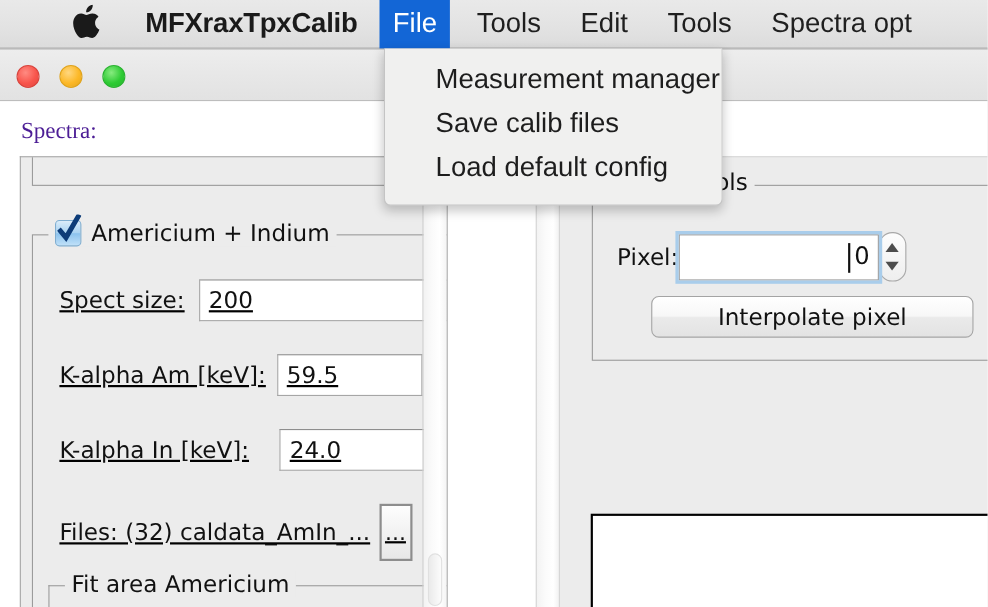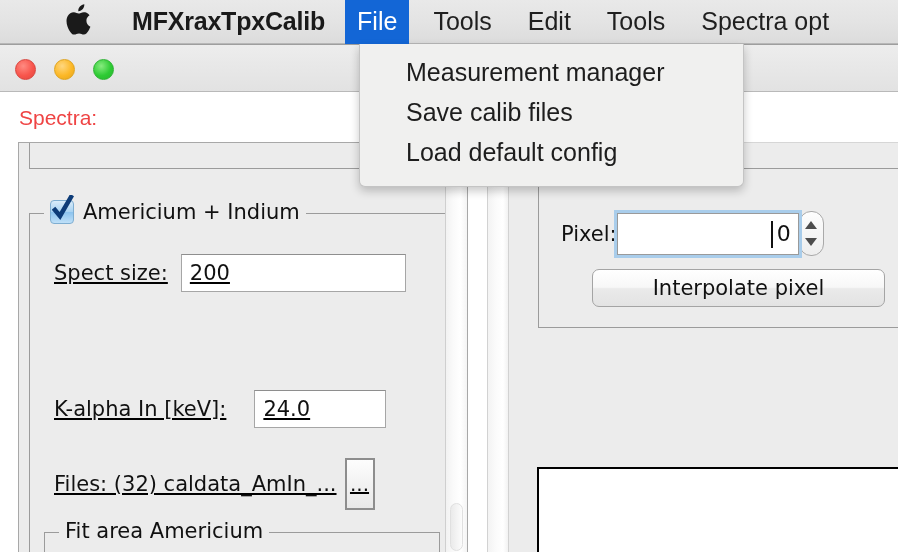--- a/index.html
+++ b/index.html
@@ -61,23 +61,23 @@
   .menu-item.first { margin-left: 20px; }
   .menu-item.active {
     background: #1366d6;
     color: #ffffff;
     text-align: right;
   }
 
   
   .dropdown {
     position: absolute;
-    left: 359px;
+    left: 349px;
     top: 44px;
-    width: 385px;
+    width: 308px;
     background: #f0f0ef;
     border: 1px solid #c4c4c4;
     border-top: none;
     border-radius: 0 0 6px 6px;
     box-shadow: 0 4px 10px rgba(0,0,0,0.22);
     padding: 8px 0 14px 0;
     z-index: 50;
     box-sizing: border-box;
   }
   .dropdown-item {
@@ -127,31 +127,31 @@
     position: relative;
     height: 461px;
     background: #ffffff;
     box-sizing: border-box;
   }
 
   .spectra-label {
     position: absolute;
     left: 19px;
     top: 14px;
-    font-family: Liberation Sans, sans-serif;
+    font-family: Liberation Serif, serif;
     font-size: 21px;
-    color: #ef4444;
+    color: #4c1d95;
   }
 
   
   .left-pane {
     position: absolute;
     left: 18px;
     top: 50px;
-    width: 450px;
+    width: 389px;
     height: 411px;
     background: #ececec;
     border: 1px solid #a8a8a8;
     border-bottom: none;
     box-sizing: border-box;
     overflow: hidden;
     padding-left: 21px;
   }
 
   .group-box {
@@ -434,20 +434,24 @@
               </svg>
             </span>
             <span>Americium + Indium</span>
           </div>
 
           <div class="field-row" style="left:24px; top:40px;">
             <span class="field-label">Spect size:</span>
             <span class="textfield" style="width:225px; height:38px; margin-left:13px;">200</span>
           </div>
 
+          <div class="field-row" style="left:24px; top:108px;">
+            <span class="field-label">K-alpha Am [keV]:</span>
+            <span class="textfield" style="width:132px; height:38px; margin-left:10px;">59.5</span>
+          </div>
 
           <div class="field-row" style="left:24px; top:176px;">
             <span class="field-label">K-alpha In [keV]:</span>
             <span class="textfield" style="width:132px; height:38px; margin-left:28px;">24.0</span>
           </div>
 
           <div class="field-row" style="left:24px; top:244px;">
             <span class="field-label">Files: (32) caldata_AmIn_...</span>
             <span class="dots-btn" style="width:30px; height:52px; margin-left:8px;">...</span>
           </div>

